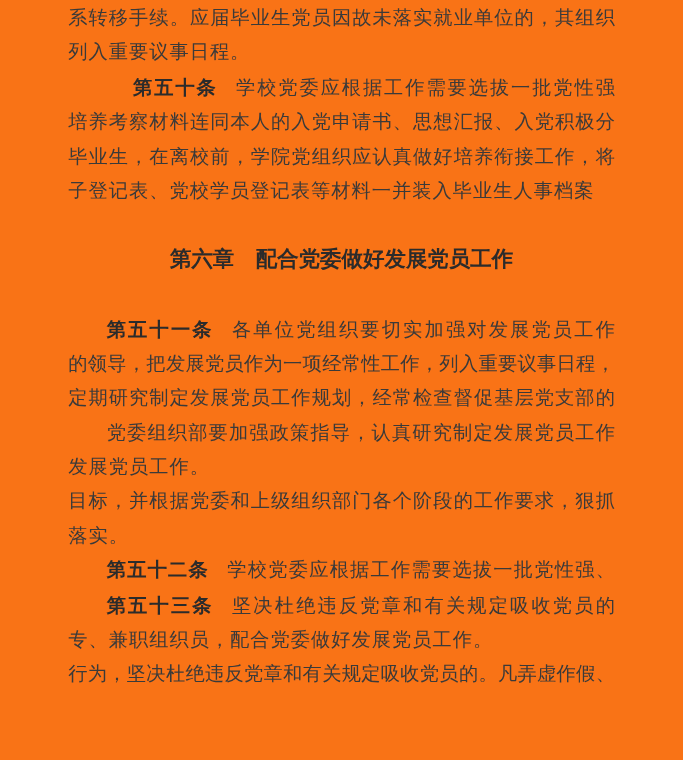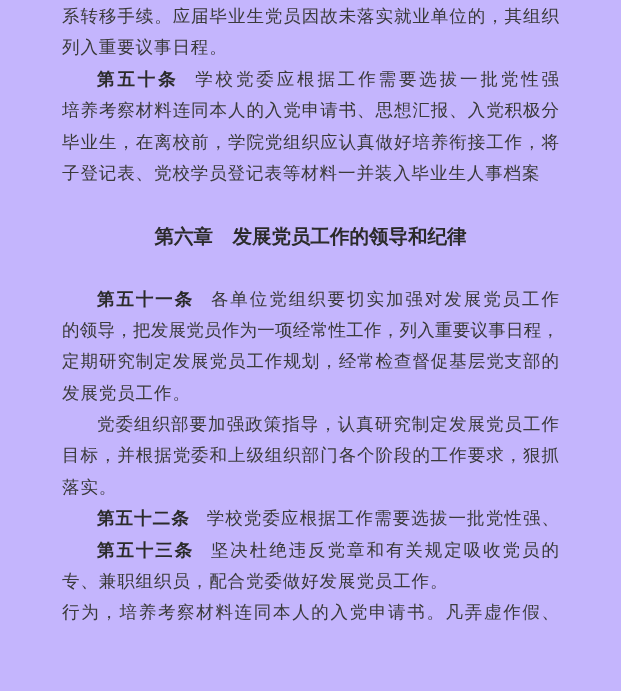--- a/index.html
+++ b/index.html
@@ -50,36 +50,36 @@
     margin-right: 1em;
     text-align: center;
   }
   .spacer {
     height: 31.4px;
   }
 </style>
 </head>
 <body>
 
-<div class="page" style="background: #c4b5fd; color: rgb(58, 58, 58);">
+<div class="page" style="background: #f97316; color: rgb(58, 58, 58);">
   <div class="content" id="content">
       <div class="line full"><span>系转移手续。应届毕业生党员因故未落实就业单位的，其组织</span></div>
       <div class="line nf"><span>列入重要议事日程。</span></div>
-      <div class="line full indent"><span class="lead" style="color: rgb(43, 43, 43);">第五十条</span><span>学校党委应根据工作需要选拔一批党性强</span></div>
+      <div class="line full indent"><span class="lead" style="color: rgb(43, 43, 43); margin-left: 24px;">第五十条</span><span>学校党委应根据工作需要选拔一批党性强</span></div>
       <div class="line full"><span>培养考察材料连同本人的入党申请书、思想汇报、入党积极分</span></div>
       <div class="line full"><span>毕业生，在离校前，学院党组织应认真做好培养衔接工作，将</span></div>
       <div class="line nf"><span>子登记表、党校学员登记表等材料一并装入毕业生人事档案中。</span></div>
       <div class="spacer"></div>
-      <div class="line chapter"><span class="lead" style="color: rgb(43, 43, 43);">第六章</span><span style="color: rgb(43, 43, 43);">发展党员工作的领导和纪律</span></div>
+      <div class="line chapter"><span class="lead" style="color: rgb(43, 43, 43);">第六章</span><span style="color: rgb(43, 43, 43);">配合党委做好发展党员工作</span></div>
       <div class="spacer"></div>
       <div class="line full indent"><span class="lead" style="color: rgb(43, 43, 43);">第五十一条</span><span>各单位党组织要切实加强对发展党员工作</span></div>
       <div class="line full"><span>的领导，把发展党员作为一项经常性工作，列入重要议事日程，</span></div>
       <div class="line full"><span>定期研究制定发展党员工作规划，经常检查督促基层党支部的</span></div>
+      <div class="line full indent"><span>党委组织部要加强政策指导，认真研究制定发展党员工作</span></div>
       <div class="line nf"><span>发展党员工作。</span></div>
-      <div class="line full indent"><span>党委组织部要加强政策指导，认真研究制定发展党员工作</span></div>
       <div class="line full"><span>目标，并根据党委和上级组织部门各个阶段的工作要求，狠抓</span></div>
       <div class="line nf"><span>落实。</span></div>
       <div class="line full indent"><span class="lead" style="color: rgb(43, 43, 43);">第五十二条</span><span>学校党委应根据工作需要选拔一批党性强、</span></div>
       <div class="line full indent"><span class="lead" style="color: rgb(43, 43, 43);">第五十三条</span><span>坚决杜绝违反党章和有关规定吸收党员的</span></div>
       <div class="line nf"><span>专、兼职组织员，配合党委做好发展党员工作。</span></div>
-      <div class="line full"><span>行为，培养考察材料连同本人的入党申请书。凡弄虚作假、</span></div>
+      <div class="line full"><span>行为，坚决杜绝违反党章和有关规定吸收党员的。凡弄虚作假、</span></div>
     </div>
 </div>
 
 </body></html>

